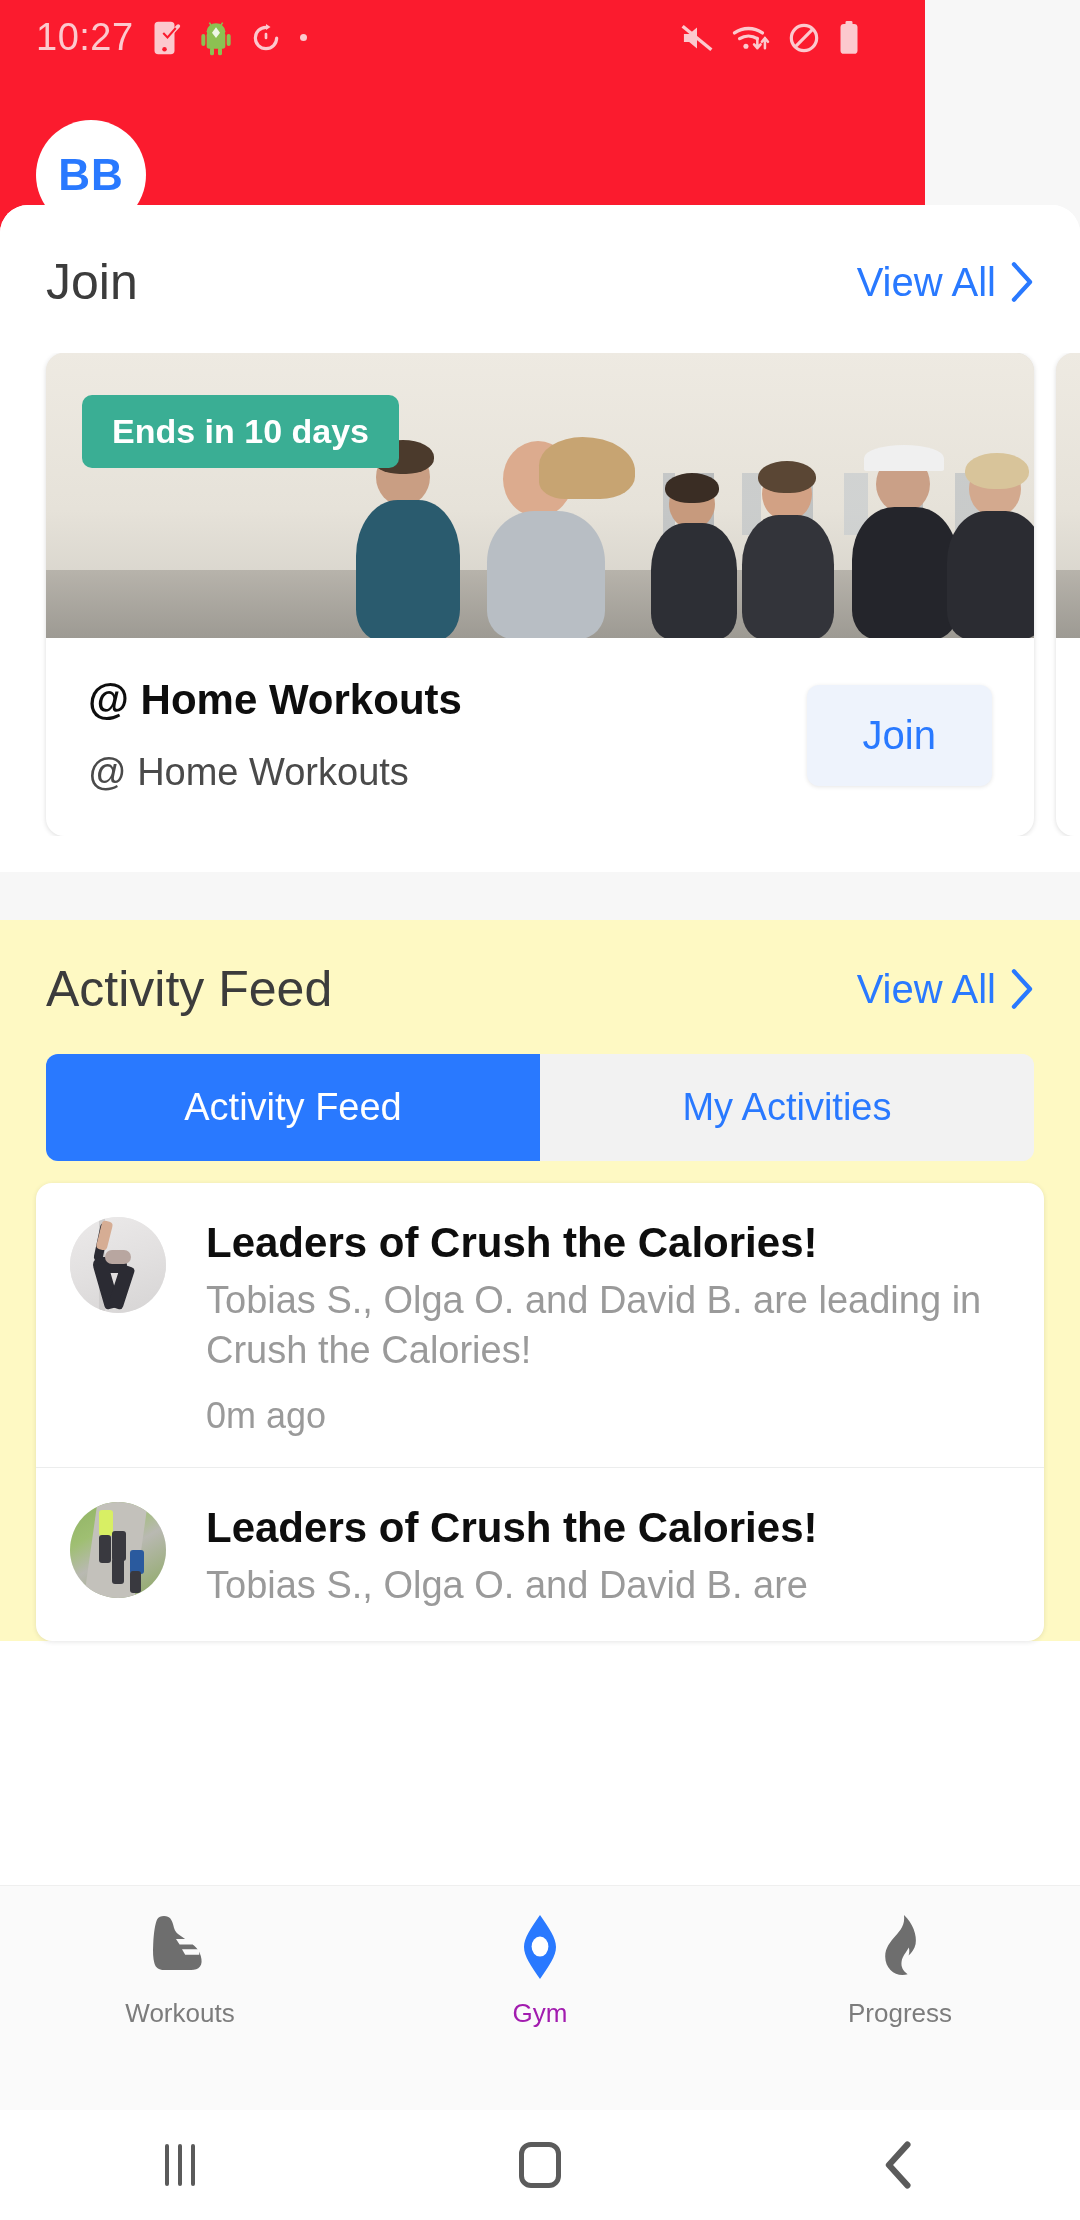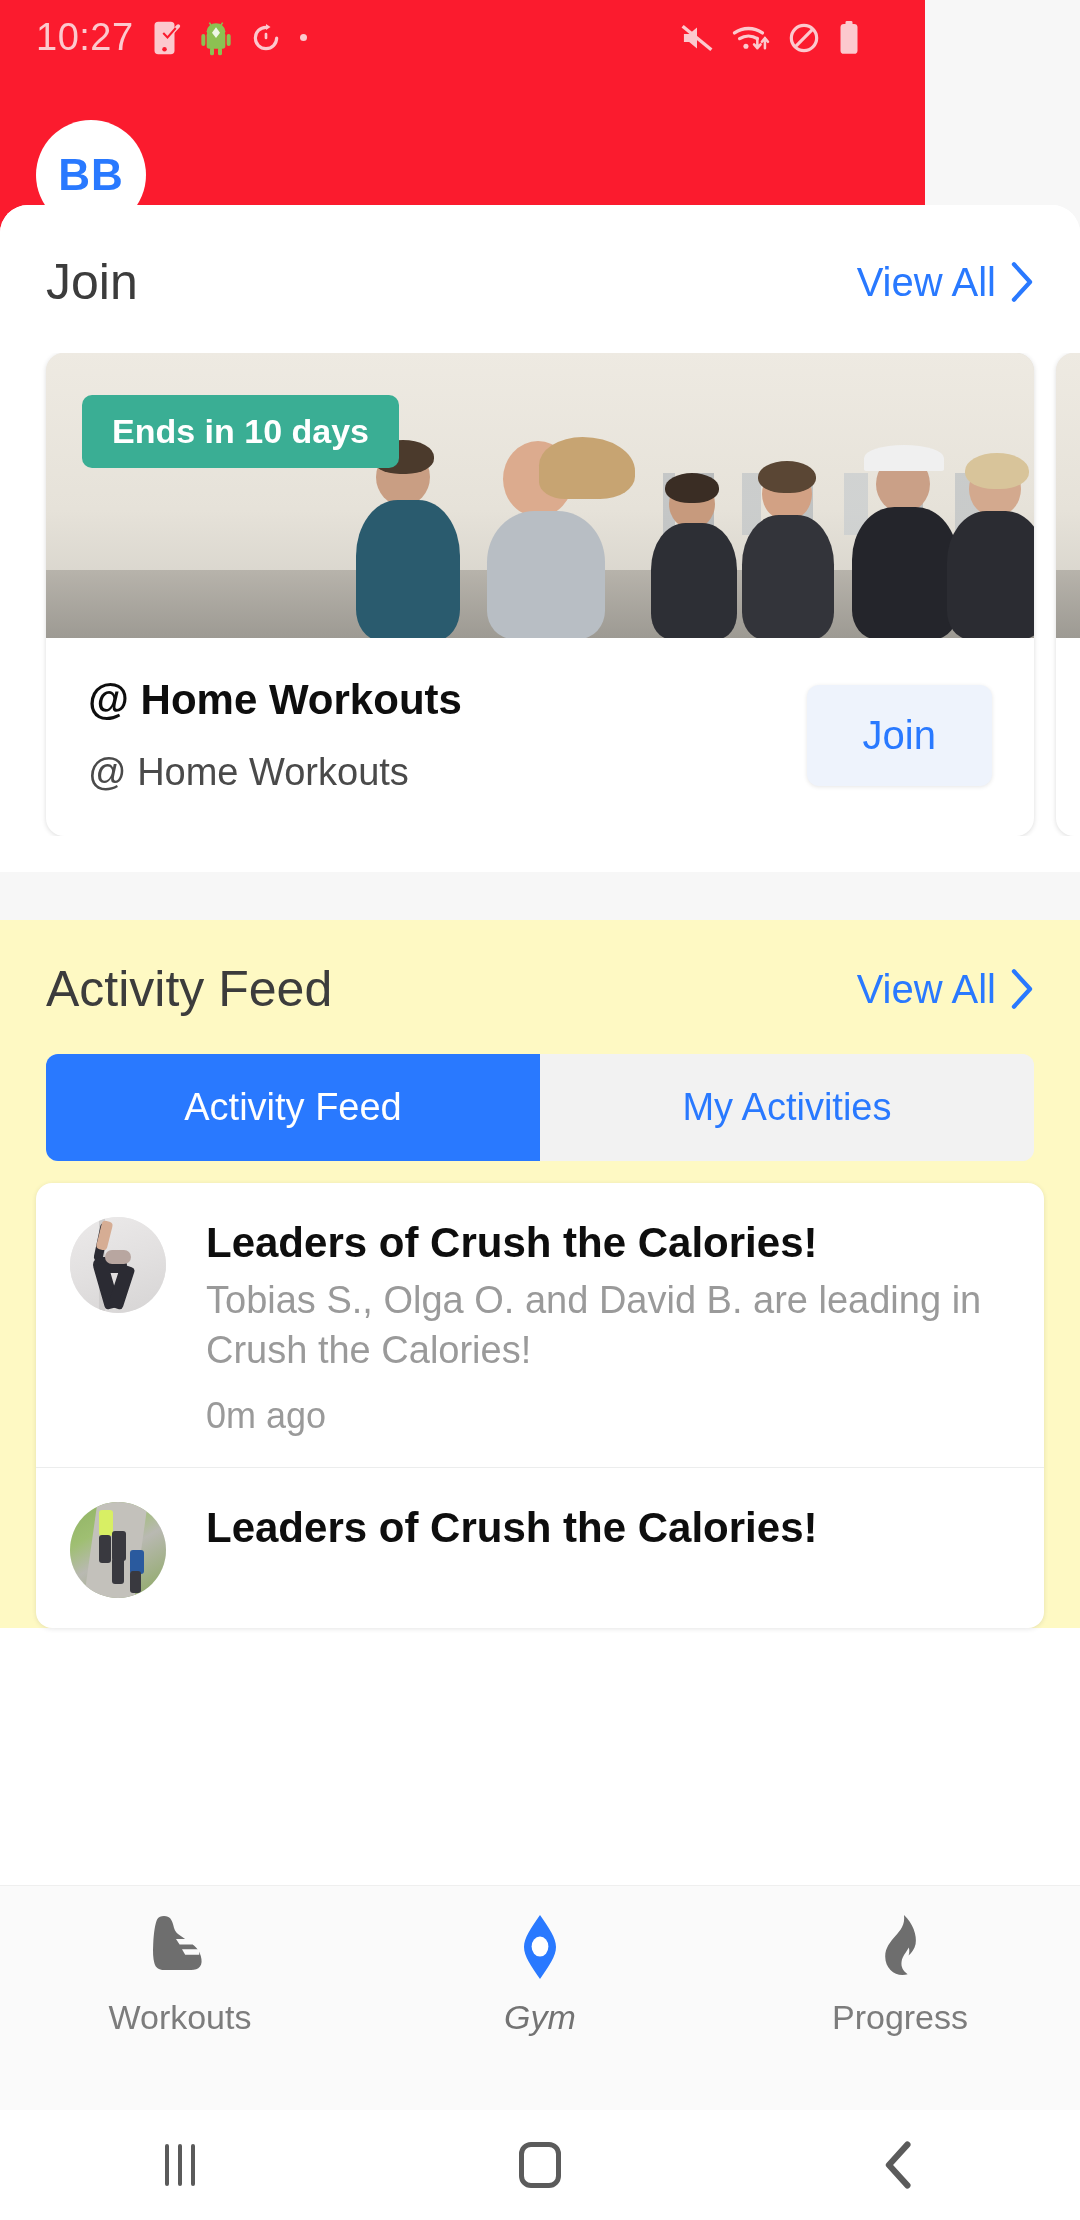--- a/index.html
+++ b/index.html
@@ -154,22 +154,22 @@
   
   .bottomnav{
     position:absolute; left:0; bottom:110px; width:1080px; height:225px;
     background:#fafafa; display:flex; align-items:flex-start;
     padding-top:26px; border-top:1px solid #efefef;
   }
   .nav-item{
     flex:1; display:flex; flex-direction:column; align-items:center; gap:16px;
     cursor:pointer;
   }
-  .nav-label{ font-size:34px; color:#7c7c7c; }
-  .nav-item.active .nav-label{ color:#737373;font-style:italic; }
+  .nav-label{ font-size:26px; color:#7c7c7c; }
+  .nav-item.active .nav-label{ color:#a21caf; }
 
   
   .sysnav{
     position:absolute; left:0; bottom:0; width:1080px; height:110px;
     background:#ffffff; display:flex; align-items:center;
   }
   .sys-item{ flex:1; display:flex; align-items:center; justify-content:center;
     cursor:pointer; }
   .recents{ display:flex; gap:9px; }
   .recents i{ display:block; width:4px; height:42px; background:#5b5b5b;
@@ -356,20 +356,21 @@
               <div class="p2" style="left:30%;top:8%;width:14px;height:26px;"></div>
               <div class="p1" style="left:30%;top:34%;width:12px;height:28px;"></div>
               <div class="p1" style="left:44%;top:30%;width:14px;height:30px;"></div>
               <div class="p1" style="left:44%;top:58%;width:12px;height:26px;"></div>
               <div class="p3" style="left:62%;top:50%;width:14px;height:24px;"></div>
               <div class="p1" style="left:62%;top:72%;width:11px;height:22px;"></div>
             </div>
           </div>
           <div class="fi-txt">
             <div class="fi-title">Leaders of Crush the Calories!</div>
+            <div class="fi-body">Tobias S., Olga O. and David B. are</div>
           </div>
         </div>
 
       </div>
     </div>
 
   </div>
 
   <div class="bottomnav">
     <div class="nav-item">

